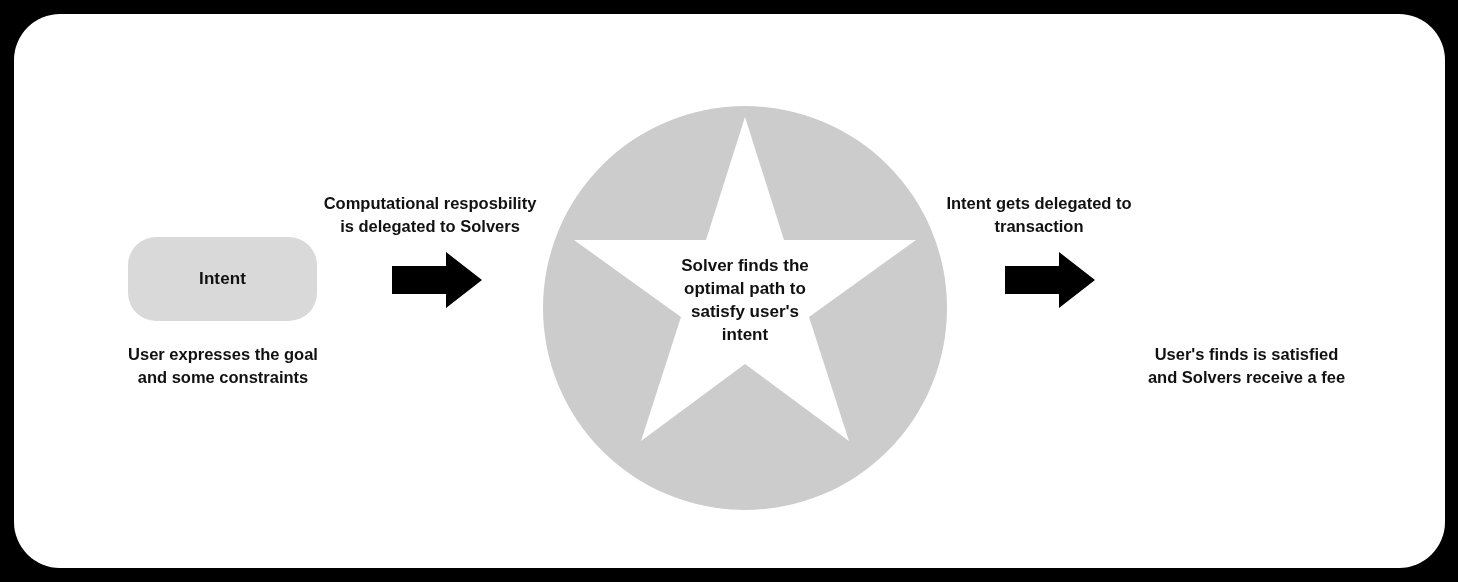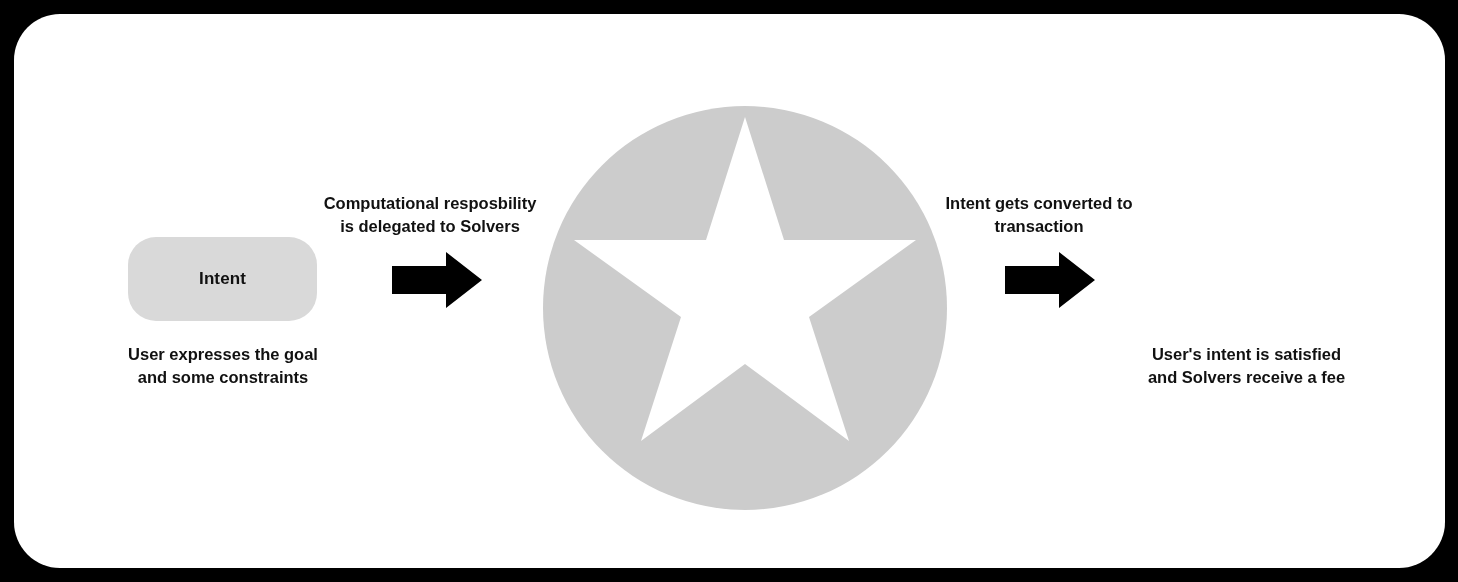--- a/index.html
+++ b/index.html
@@ -133,26 +133,30 @@
             202,260
             98,337
             138,213
             31,136
             163,136"></polygon>
         </mask>
       </defs>
       <circle cx="202" cy="204" r="202" fill="#cccccc" mask="url(#star-cut)"></circle>
     </svg>
 
+    <div class="hub-text">Solver finds the
+optimal path to
+satisfy user's
+intent</div>
 
-    <div class="caption cap-arrow-2">Intent gets converted to
+    <div class="caption cap-arrow-2">Intent gets delegated to
 transaction</div>
 
     <svg class="arrow arrow-2" viewBox="0 0 90 56">
       <polygon points="0,14 54,14 54,0 90,28 54,56 54,42 0,42" fill="#000000"></polygon>
     </svg>
 
 
-    <div class="caption cap-under-outcome">User's intent is satisfied
+    <div class="caption cap-under-outcome">User's finds is satisfied
 and Solvers receive a fee</div>
 
   </div>
 </div>
 
 </body></html>

